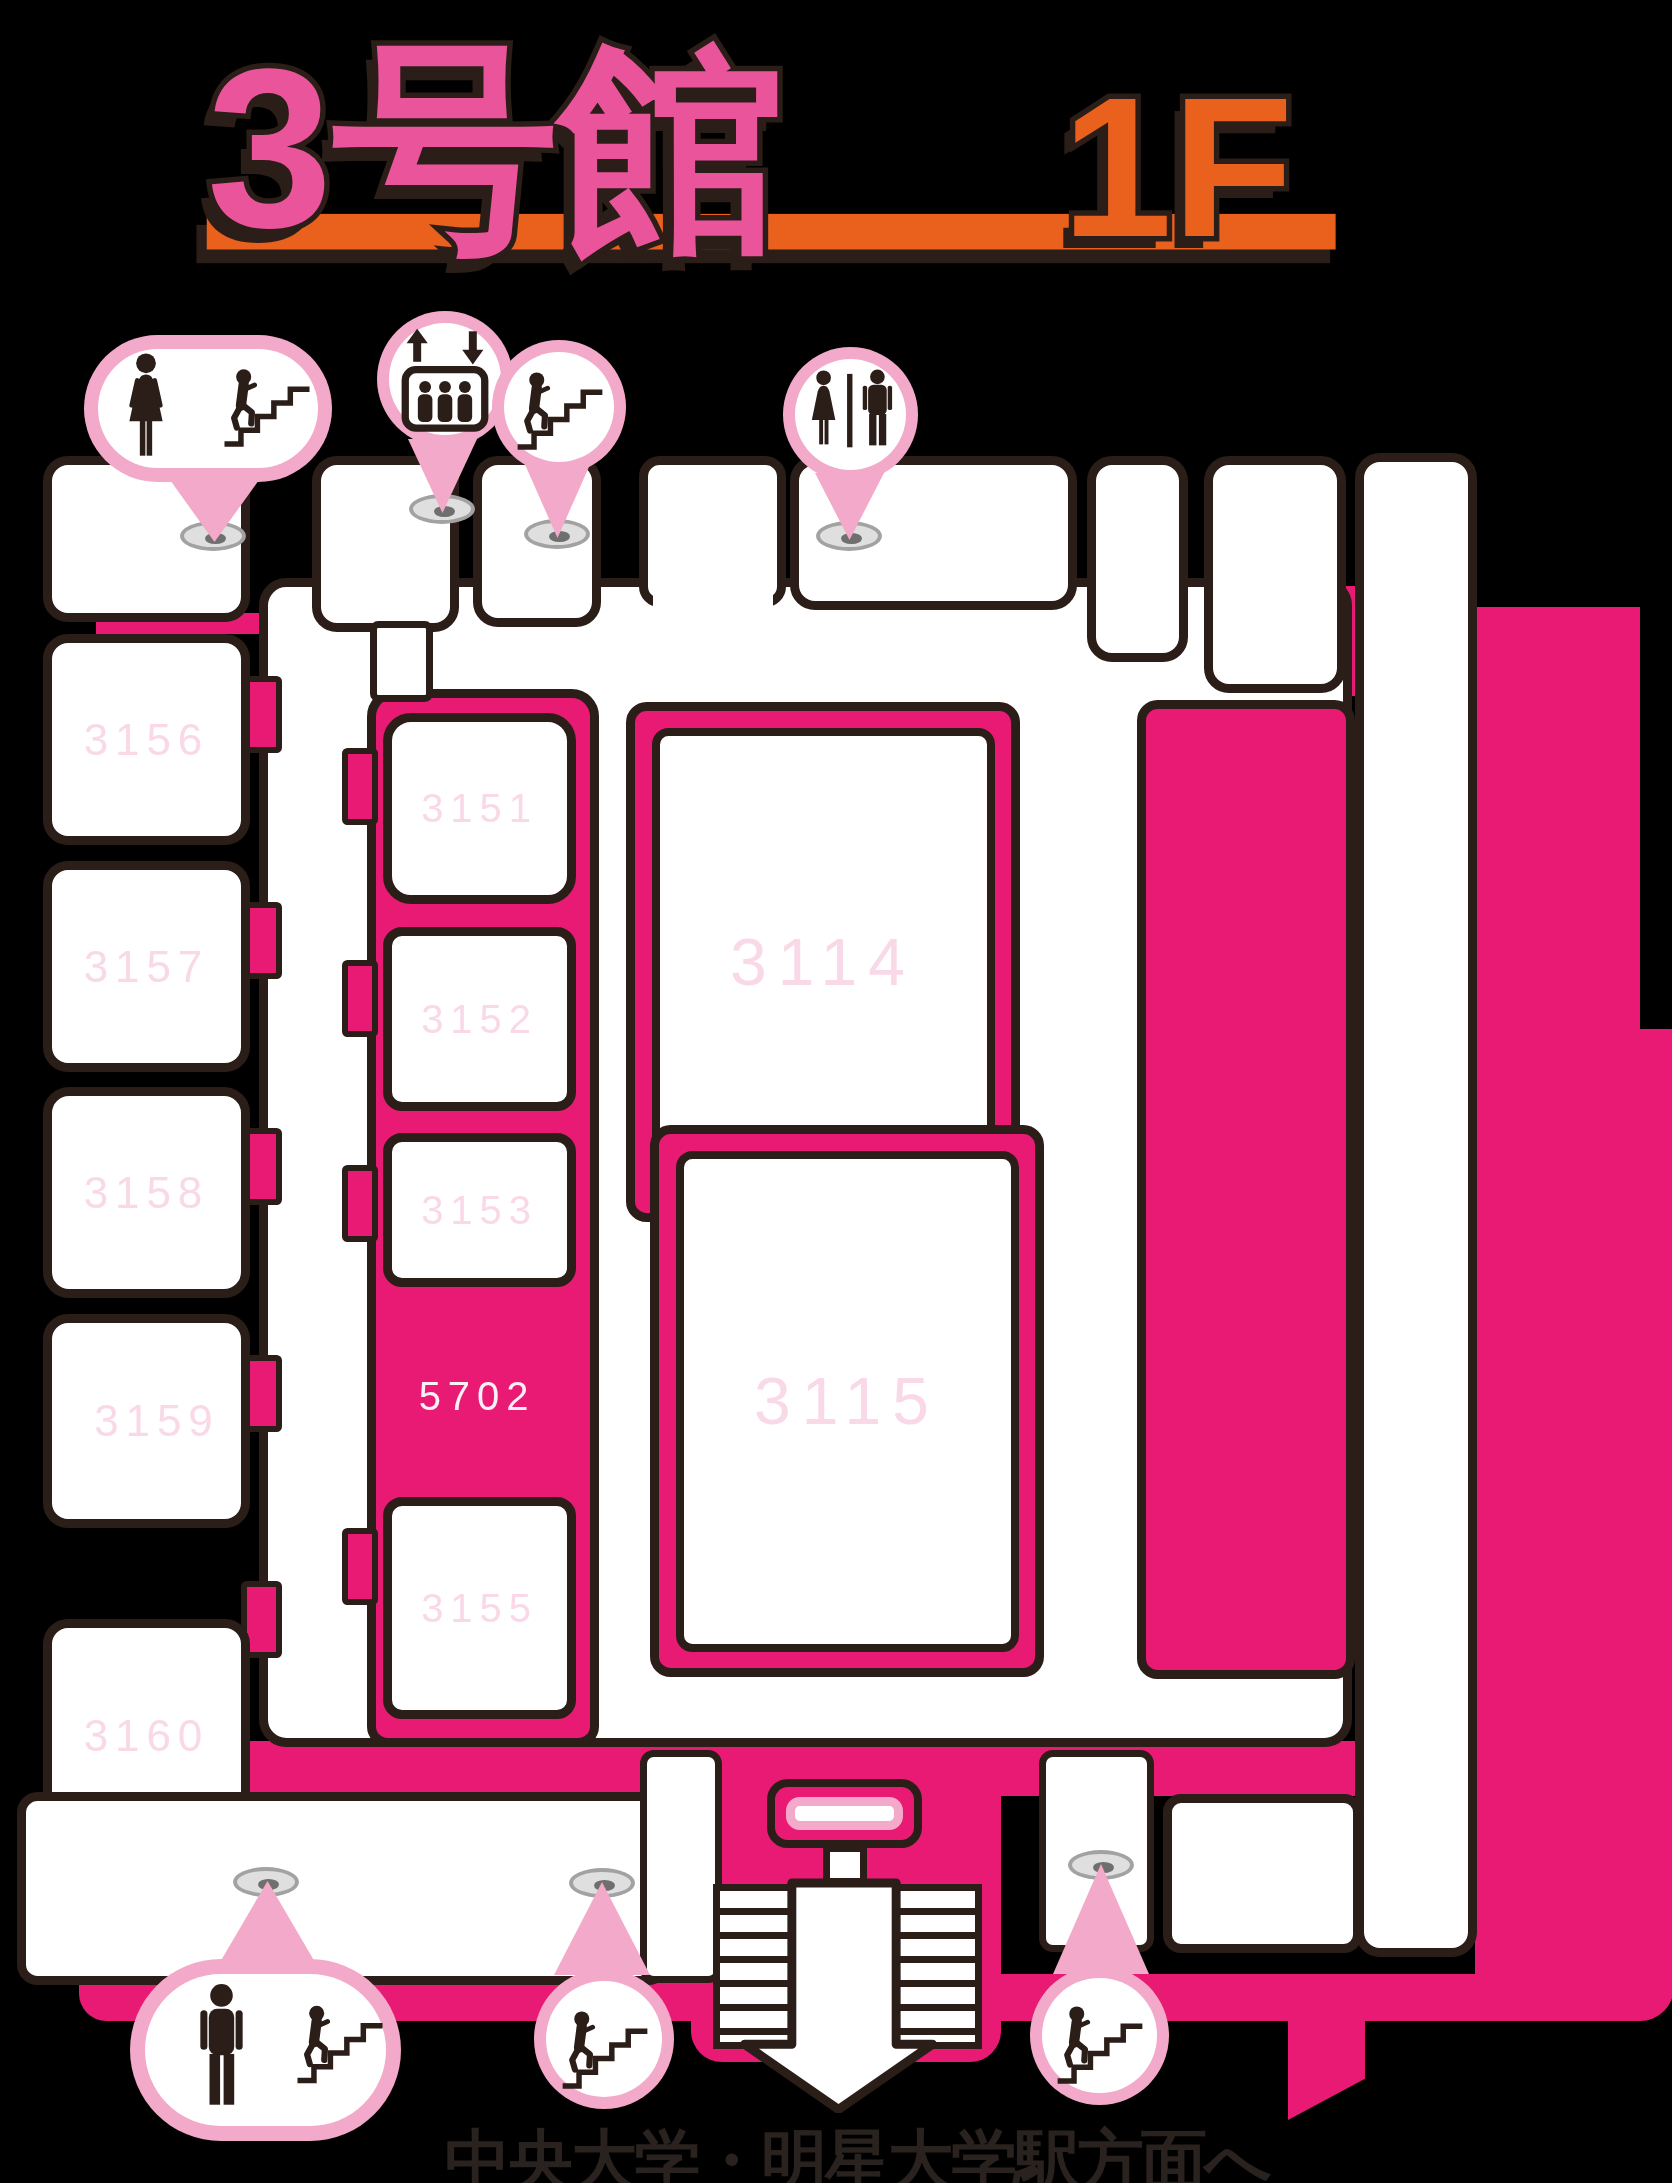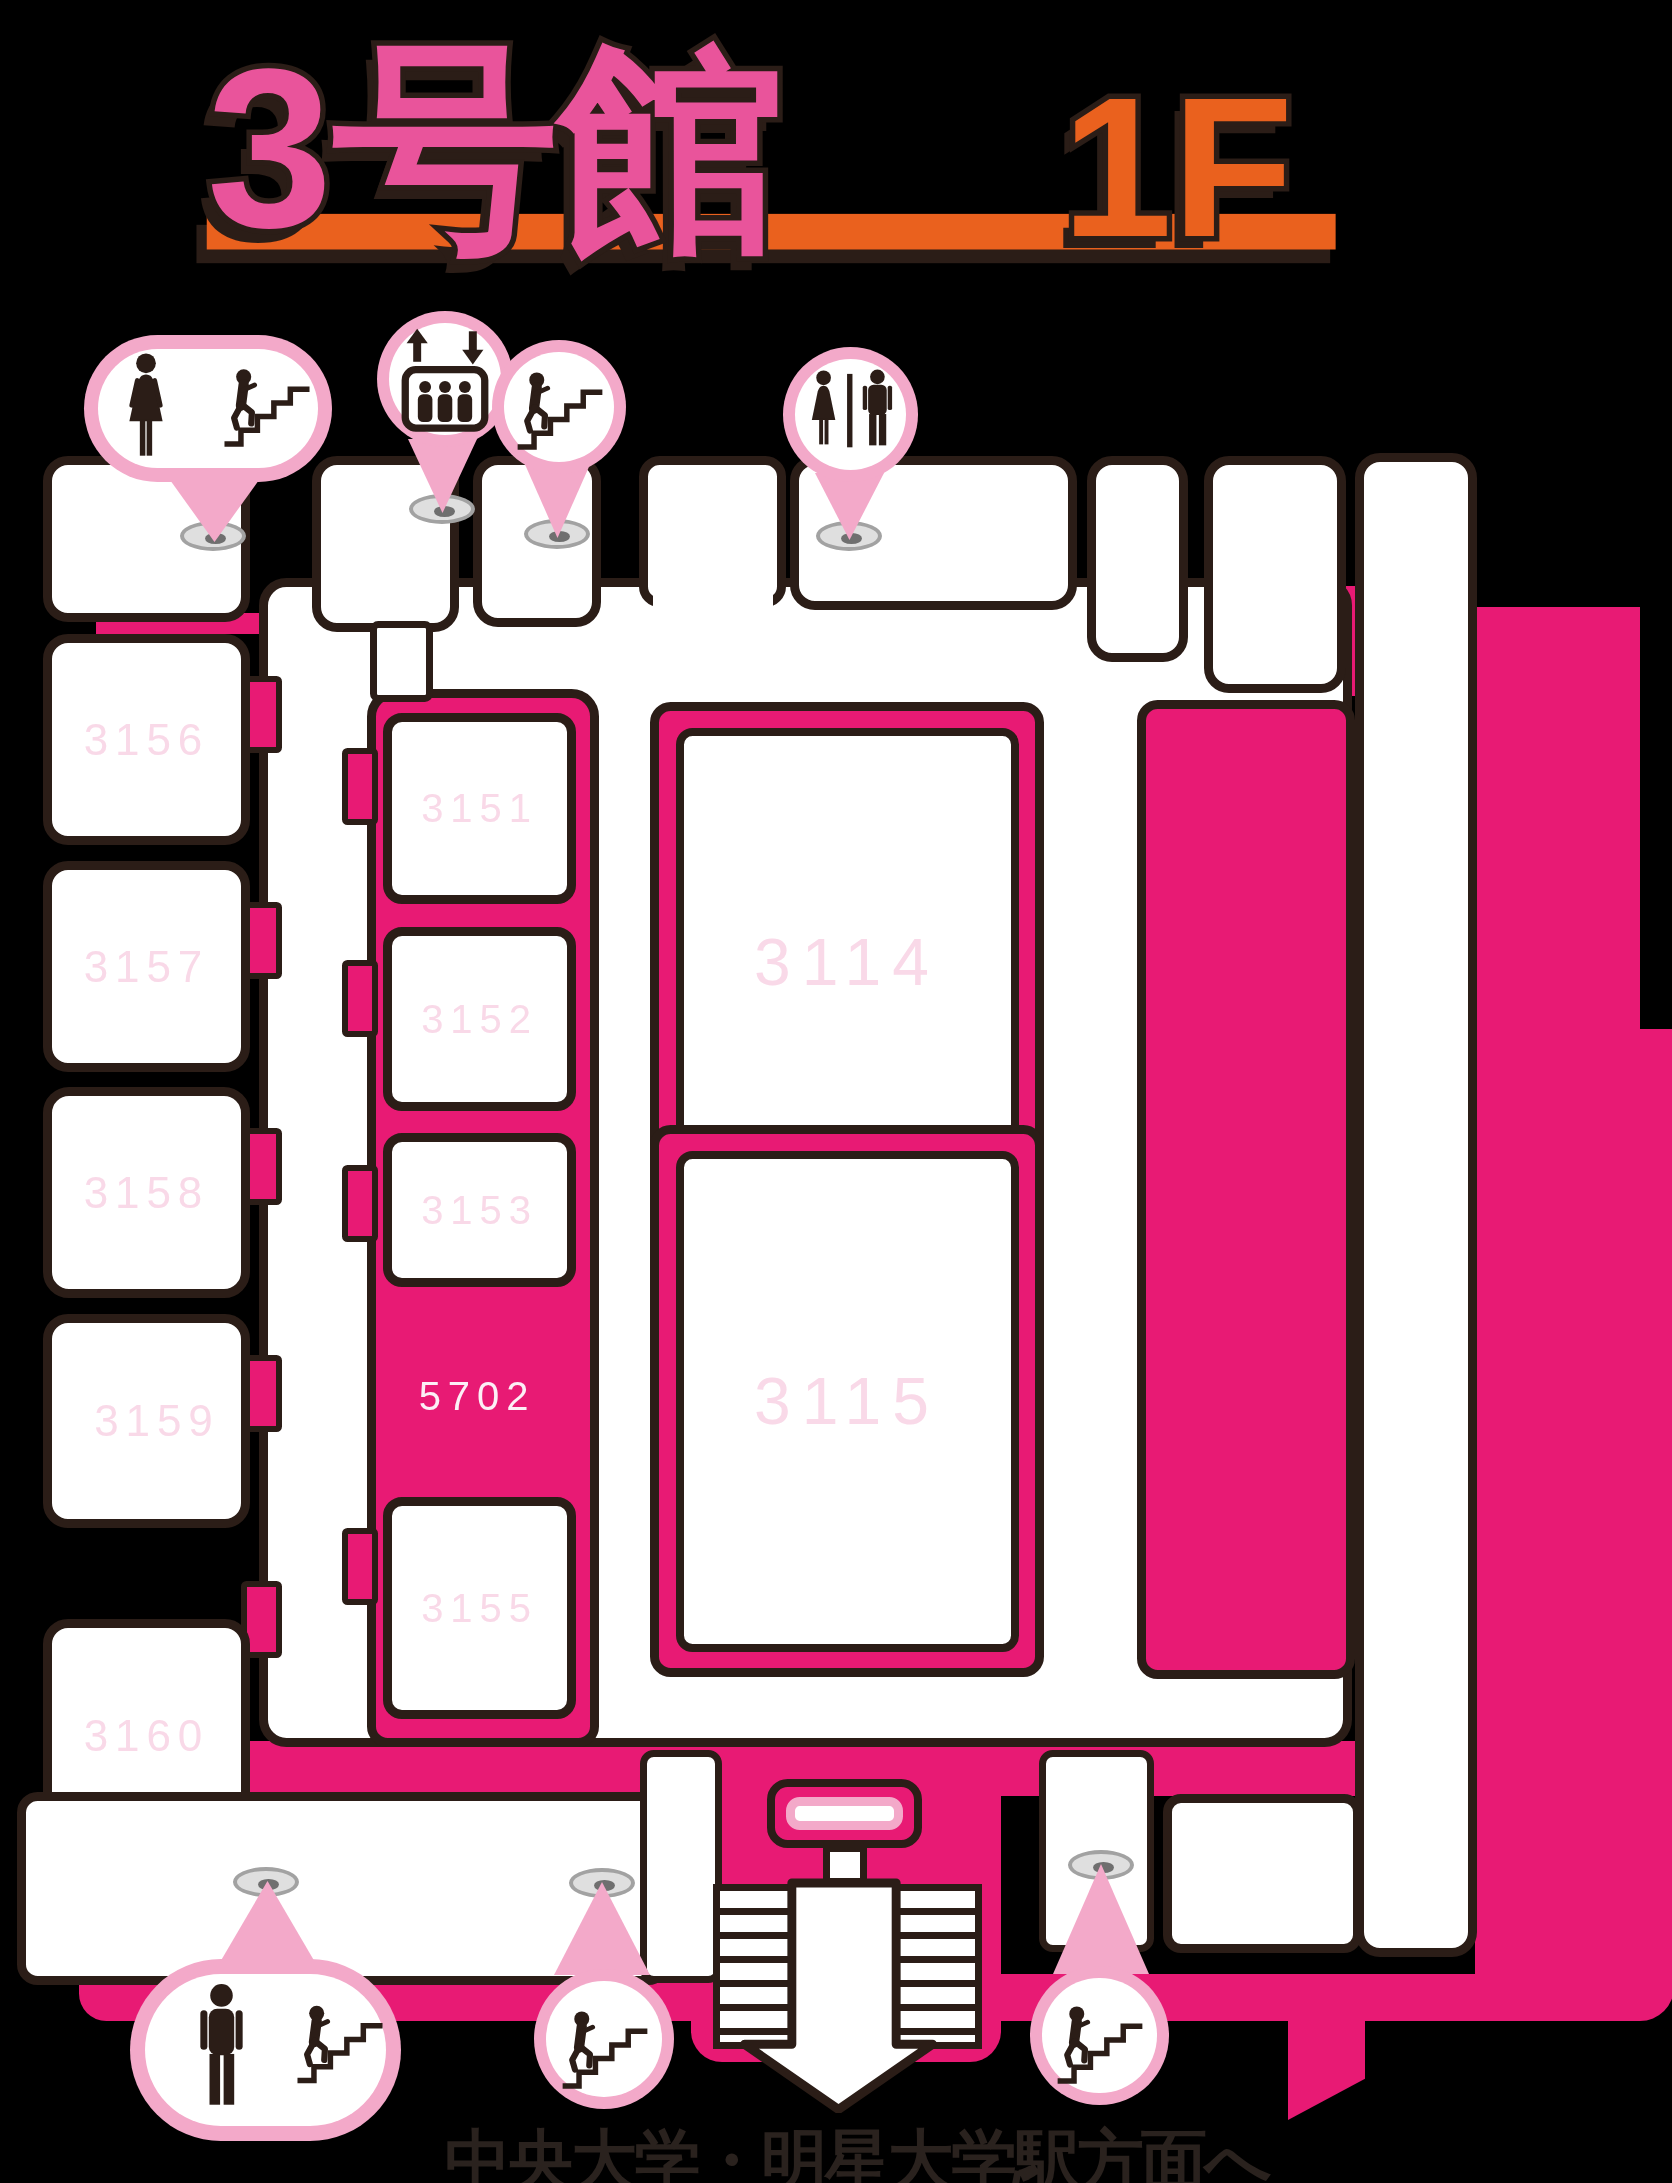--- a/index.html
+++ b/index.html
@@ -65,21 +65,21 @@
   <div class="room" style="left:43px;top:1087px;width:207px;height:211px;border-radius:26px;">
     <span class="lbl leftlbl">3158</span>
     </div>
   <div class="room" style="left:43px;top:1314px;width:207px;height:214px;padding-left:21px;">
     <span class="lbl leftlbl">3159</span>
     </div>
   <div class="room" style="left:43px;top:1619px;width:207px;height:234px;align-items:center;">
     <span class="lbl leftlbl">3160</span>
     </div>
 
-  <div class="room" style="left:383px;top:713px;width:193px;height:191px;border-radius:19px;">
+  <div class="room" style="left:383px;top:713px;width:193px;height:191px;border-radius:28px;">
     <span class="lbl midlbl">3151</span>
     </div>
   <div class="room" style="left:383px;top:927px;width:193px;height:184px;border-radius:19px;text-align:center;">
     <span class="lbl midlbl">3152</span>
     </div>
   <div class="room" style="left:383px;top:1133px;width:193px;height:154px;border-radius:19px;">
     <span class="lbl midlbl">3153</span>
     </div>
 
   <div class="abs" style="left:374px;top:1341px;width:206px;height:110px;display:flex;align-items:center;justify-content:center;">
@@ -93,21 +93,21 @@
   <div class="room" style="left:370px;top:621px;width:63px;height:81px;border:7.5px solid #2B1D17;border-radius:8.2px;"></div>
   <div class="room" style="left:473px;top:456px;width:128px;height:171px;"></div>
   <div class="room" style="left:639px;top:456px;width:147px;height:151px;border-radius:20.6px;"></div>
   <div class="abs" style="left:653px;top:587px;width:120px;height:31px;background:#fff;"></div>
   <div class="room" style="left:790px;top:456px;width:287px;height:154px;"></div>
   <div class="room" style="left:1087px;top:456px;width:101px;height:206px;"></div>
   <div class="room" style="left:1204px;top:456px;width:142px;height:237px;"></div>
 
   <div class="room" style="left:1355px;top:453px;width:122px;height:1504px;"></div>
 
-  <div class="mo" style="left:650px;top:702px;width:394px;height:520px;">
+  <div class="mo" style="left:626px;top:702px;width:394px;height:520px;">
     <div class="room" style="left:16.5px;top:16.5px;right:16.5px;bottom:16.5px;width:auto;height:auto;position:absolute;border-width:8.2px;border-radius:16.5px;">
       <span class="lbl biglbl">3114</span>
     </div>
   </div>
   <div class="mo" style="left:650px;top:1125px;width:394px;height:552px;">
     <div class="room" style="left:16.5px;top:16.5px;right:16.5px;bottom:16.5px;width:auto;height:auto;position:absolute;border-width:8.2px;border-radius:16.5px;">
       <span class="lbl biglbl">3115</span>
     </div>
   </div>
 

